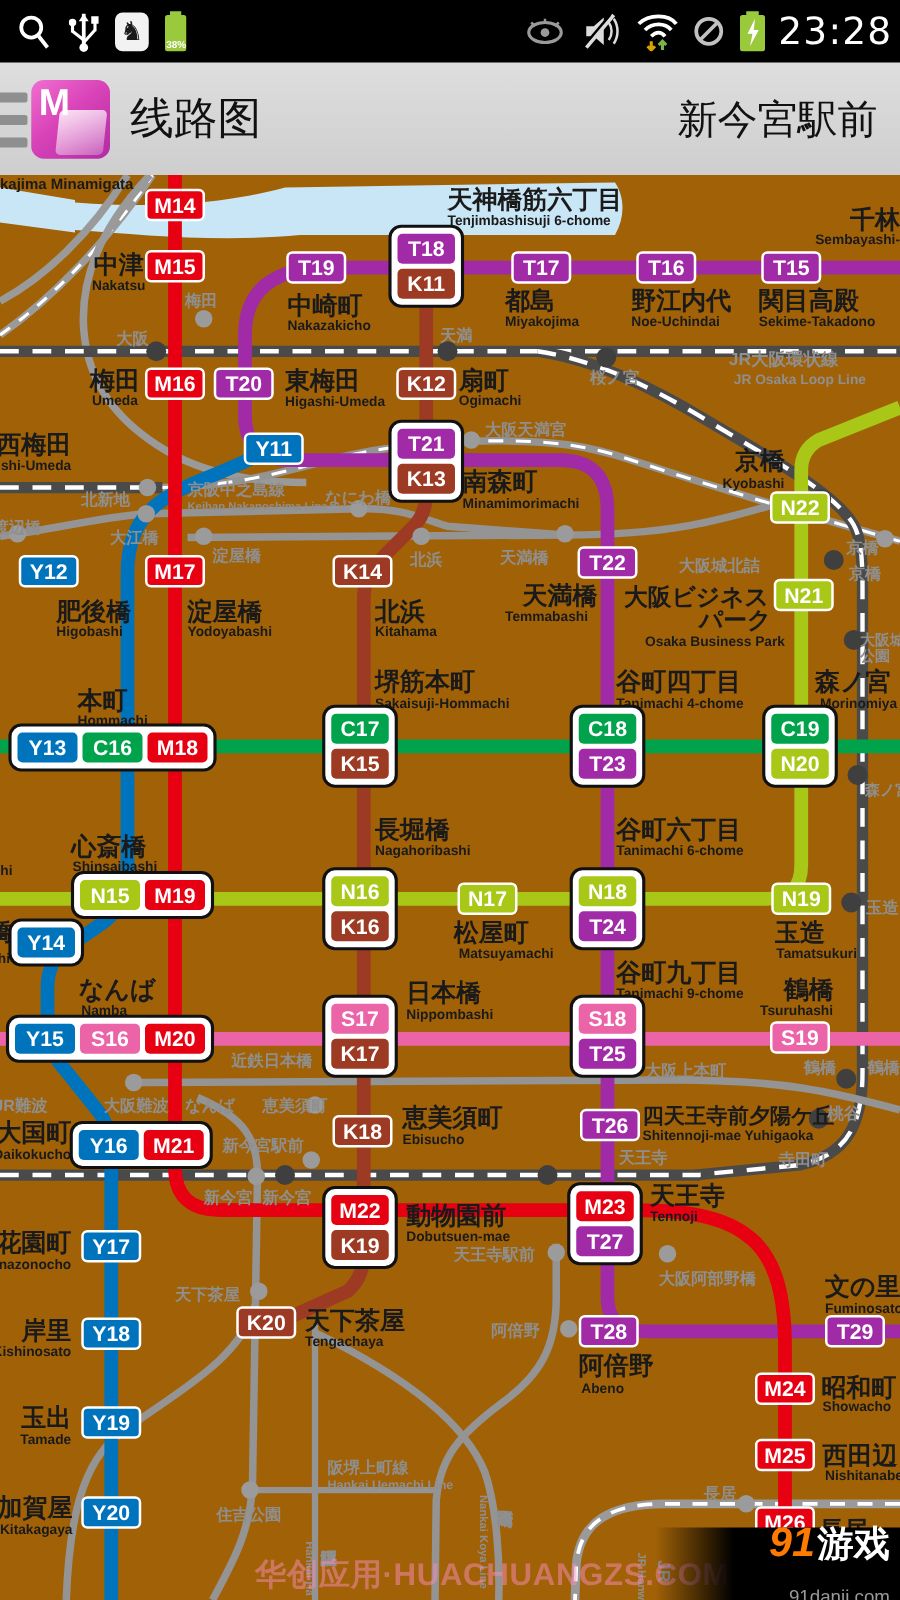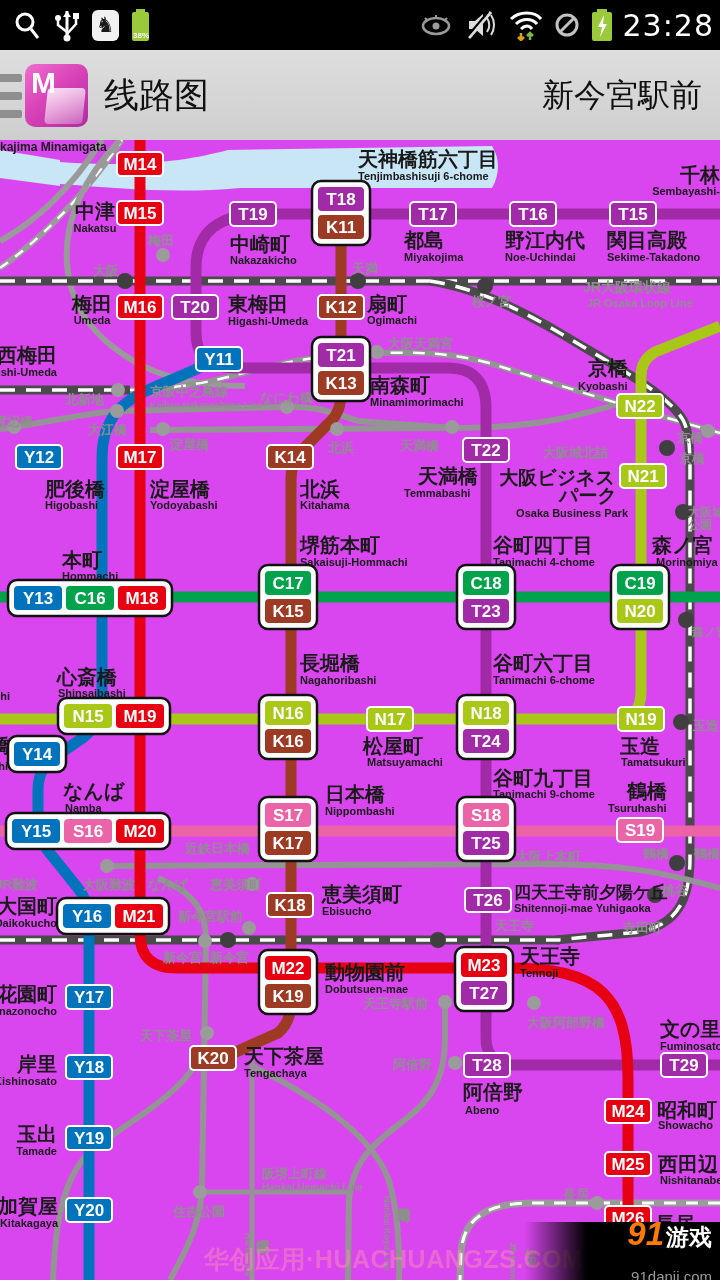--- a/index.html
+++ b/index.html
@@ -27,32 +27,32 @@
            background:linear-gradient(140deg,#ef6fd0 0%,#d943b8 45%,#b02ba4 100%);overflow:hidden;}
   #applogo .m{position:absolute;left:6px;top:2px;color:#fff;font-size:30px;font-weight:bold;}
   #applogo .train{position:absolute;right:4px;bottom:3px;width:38px;height:36px;
                   background:linear-gradient(160deg,rgba(255,255,255,.85),rgba(255,255,255,.25));
                   border-radius:4px;transform:skewX(-6deg);}
   #page-title{position:absolute;left:104px;top:0;height:90px;line-height:90px;
               font-size:35px;color:#111;font-weight:500;}
   #transfer-btn{position:absolute;right:18px;top:0;height:90px;line-height:90px;
                 font-size:32px;color:#111;}
   
-  #mapwrap{position:absolute;top:140px;left:0;width:720px;height:1140px;background:#d946ef;}
+  #mapwrap{position:absolute;top:140px;left:0;width:720px;height:1140px;background:#a16207;}
   svg text{font-family:"Liberation Sans","DejaVu Sans",sans-serif;}
   
   #watermark{position:absolute;left:204px;top:1243px;font-size:25px;font-weight:bold;
              color:rgba(250,140,185,.5);letter-spacing:.5px;white-space:nowrap;}
   #banner91{position:absolute;top:1222px;right:0;width:196px;height:58px;
             background:linear-gradient(to right,rgba(0,0,0,0),#000 32%);
             display:flex;flex-direction:column;align-items:flex-end;justify-content:center;
             padding-right:8px;box-sizing:border-box;}
   #banner91 .row1{display:flex;align-items:baseline;line-height:1;}
   #banner91 .n{color:#ff7a00;font-size:33px;font-weight:900;font-style:italic;margin-right:2px;}
-  #banner91 .w{color:#fff;font-size:23px;font-weight:900;}
+  #banner91 .w{color:#fff;font-size:29px;font-weight:900;}
   #banner91 .dom{color:#9a9a9a;font-size:15px;margin-top:18px;}
 </style>
 </head>
 <body>
 
 <div id="statusbar">
   <div class="sb-left">
     <svg width="30" height="32">
       <circle cx="13" cy="13" r="8" fill="none" stroke="#fff" stroke-width="3"></circle>
       <line x1="19" y1="20" x2="26" y2="29" stroke="#fff" stroke-width="3"></line>

